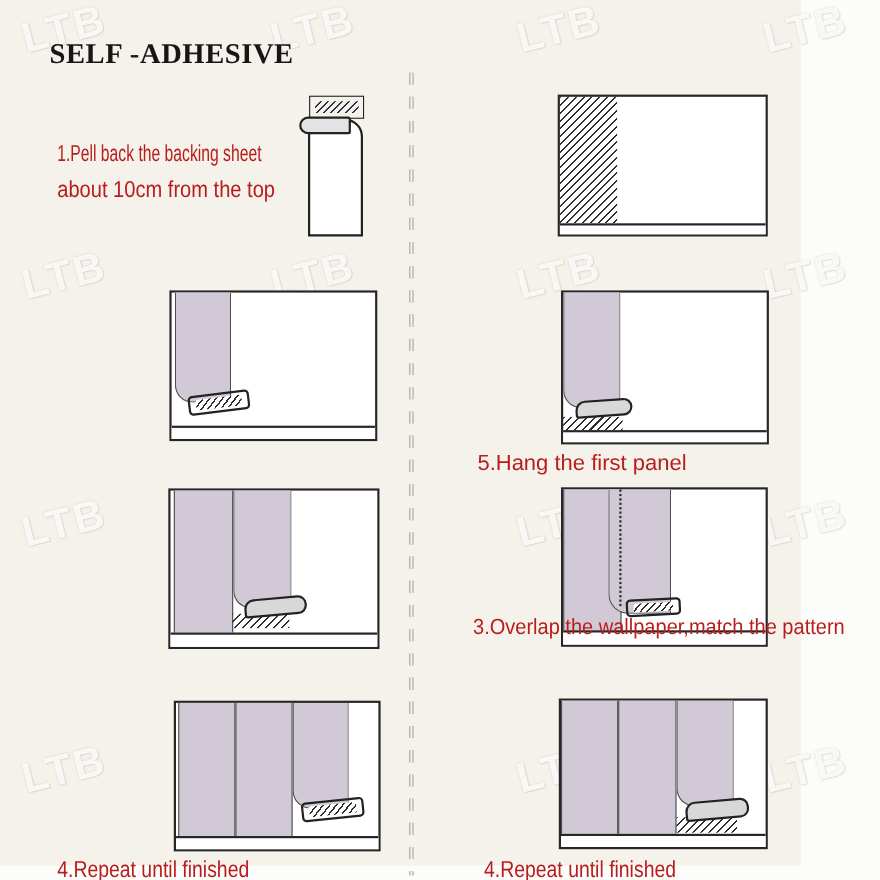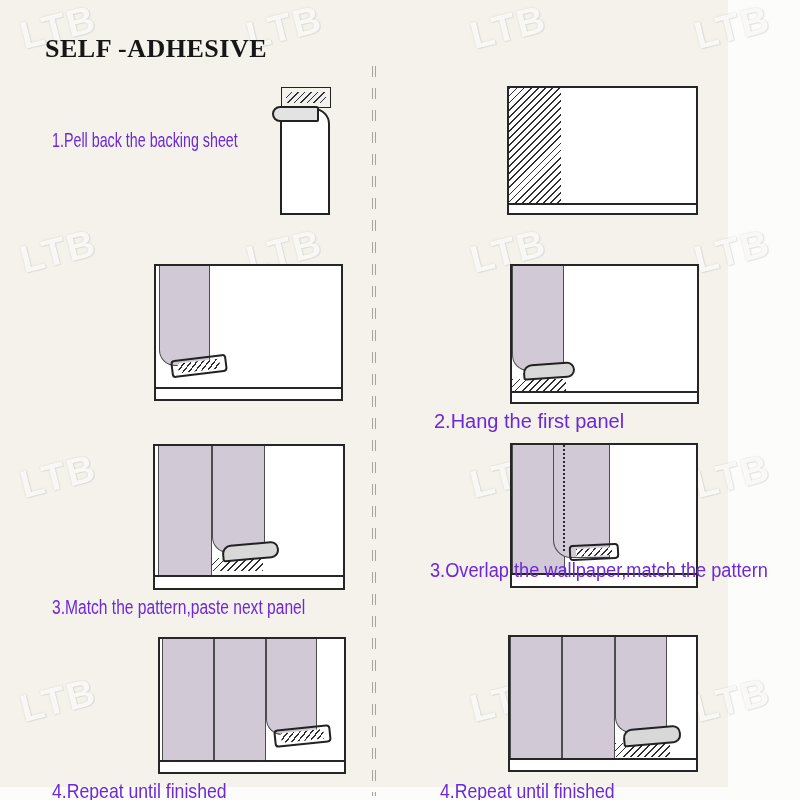--- a/index.html
+++ b/index.html
@@ -15,21 +15,21 @@
     position:absolute;font-weight:bold;font-size:38px;letter-spacing:2px;
     color:rgba(255,255,255,0.85);
     text-shadow:0 0 2px rgba(188,183,170,0.55), 1px 1px 0 rgba(188,183,170,0.25);
     transform:rotate(-14deg);user-select:none;pointer-events:none;
   }
 
   .col-title{
     position:absolute;font-family:"Liberation Serif","DejaVu Serif",serif;
     font-weight:700;font-size:26px;letter-spacing:0.5px;color:#161616;white-space:nowrap;
   }
-  .caption{position:absolute;font-size:20px;color:#6d28d9;white-space:nowrap;}
+  .caption{position:absolute;font-size:20px;color:#b91c1c;white-space:nowrap;}
   .cond{display:inline-block;transform-origin:0 50%;white-space:nowrap;}
 
   .wall{position:absolute;background:#fff;border:2px solid #262626;box-sizing:content-box;}
   .baseboard{position:absolute;left:0;right:0;bottom:0;background:#fff;border-top:2px solid #262626;}
   .panel{position:absolute;background:#d2c9d6;border:1px solid #4d4d4d;border-top:none;box-sizing:border-box;}
   .panel.curl{border-bottom-left-radius:16px;}
   .hatch{
     background-image:repeating-linear-gradient(135deg,#2e2e2e 0px,#2e2e2e 1.3px,transparent 1.3px,transparent 5px);
   }
   .hatch-strip{position:absolute;}
@@ -75,42 +75,42 @@
   <svg style="position:absolute;left:370px;top:66px" width="8" height="730">
     <line x1="4" y1="0" x2="4" y2="730" stroke="#aaa59c" stroke-width="4" stroke-dasharray="11 11"></line>
     <line x1="4" y1="0" x2="4" y2="730" stroke="#f2f0e9" stroke-width="2" stroke-dasharray="11 11"></line>
   </svg>
 
   <div class="col-title" style="left:45px;top:34px">SELF -ADHESIVE</div>
 
   <div class="caption" style="left:52px;top:128px;font-size:21px">
     <span class="cond" style="transform:scaleX(0.68)">1.Pell back the backing sheet</span>
   </div>
+  <div class="caption" style="left:52px;top:161px;font-size:21px">
+    <span class="cond" style="transform:scaleX(0.87)">about 10cm from the top</span>
+  </div>
 
   <div style="position:absolute;left:0;top:0">
     <div class="roll-top" style="left:281px;top:87px;width:50px;height:21px"></div>
     <div class="roll-strip" style="left:280px;top:108px;width:50px;height:107px"></div>
     <div class="roll-flap" style="left:272px;top:106px;width:47px;height:16px"></div>
   </div>
 
   <div class="wall" style="left:154px;top:264px;width:185px;height:133px">
     <div class="panel curl" style="left:3px;top:0;width:51px;height:100px"></div>
     <div class="flap-hatched" style="left:15px;top:91px;width:56px;height:18px;transform:rotate(-7deg)"></div>
     <div class="baseboard" style="height:10px"></div>
   </div>
 
   <div class="wall" style="left:153px;top:444px;width:188px;height:142px">
     <div class="panel" style="left:3px;top:0;width:54px;bottom:11px"></div>
     <div class="panel curl" style="left:57px;top:0;width:53px;height:107px"></div>
     <div class="hatch-strip hatch" style="left:56px;top:112px;width:52px;height:13px"></div>
     <div class="flap-grey" style="left:67px;top:97px;width:57px;height:17px;transform:rotate(-5deg)"></div>
     <div class="baseboard" style="height:11px"></div>
-  </div>
-  <div class="caption" style="left:52px;top:596px">
-    <span class="cond" style="transform:scaleX(0.78)">3.Match the pattern,paste next panel</span>
   </div>
 
   <div class="wall" style="left:158px;top:637px;width:184px;height:133px">
     <div class="panel" style="left:2px;top:0;width:52px;bottom:10px"></div>
     <div class="panel" style="left:54px;top:0;width:52px;bottom:10px"></div>
     <div class="panel curl" style="left:106px;top:0;width:51px;height:96px"></div>
     <div class="flap-hatched" style="left:114px;top:88px;width:57px;height:18px;transform:rotate(-6deg)"></div>
     <div class="baseboard" style="height:10px"></div>
   </div>
   <div class="caption" style="left:52px;top:779px;font-size:21px">
@@ -123,21 +123,21 @@
     <div class="baseboard" style="height:8px"></div>
   </div>
 
   <div class="wall" style="left:510px;top:264px;width:185px;height:136px">
     <div class="panel curl" style="left:0;top:0;width:52px;height:105px"></div>
     <div class="hatch-strip hatch" style="left:0;top:113px;width:54px;height:12px"></div>
     <div class="flap-grey" style="left:11px;top:97px;width:52px;height:16px;transform:rotate(-4deg)"></div>
     <div class="baseboard" style="height:9px"></div>
   </div>
   <div class="caption" style="left:434px;top:410px">
-    <span>2.Hang the first panel</span>
+    <span>5.Hang the first panel</span>
   </div>
 
   <div class="wall" style="left:510px;top:443px;width:184px;height:141px">
     <div class="panel" style="left:0;top:0;width:53px;bottom:11px"></div>
     <div class="panel curl" style="left:41px;top:0;width:57px;height:113px;border-bottom-left-radius:18px"></div>
     <div class="dotline" style="left:51px;top:0;height:106px"></div>
     <div class="flap-hatched" style="left:57px;top:99px;width:50px;height:16px;transform:rotate(-3deg)"></div>
     <div class="baseboard" style="height:11px"></div>
   </div>
   <div class="caption" style="left:430px;top:559px">

